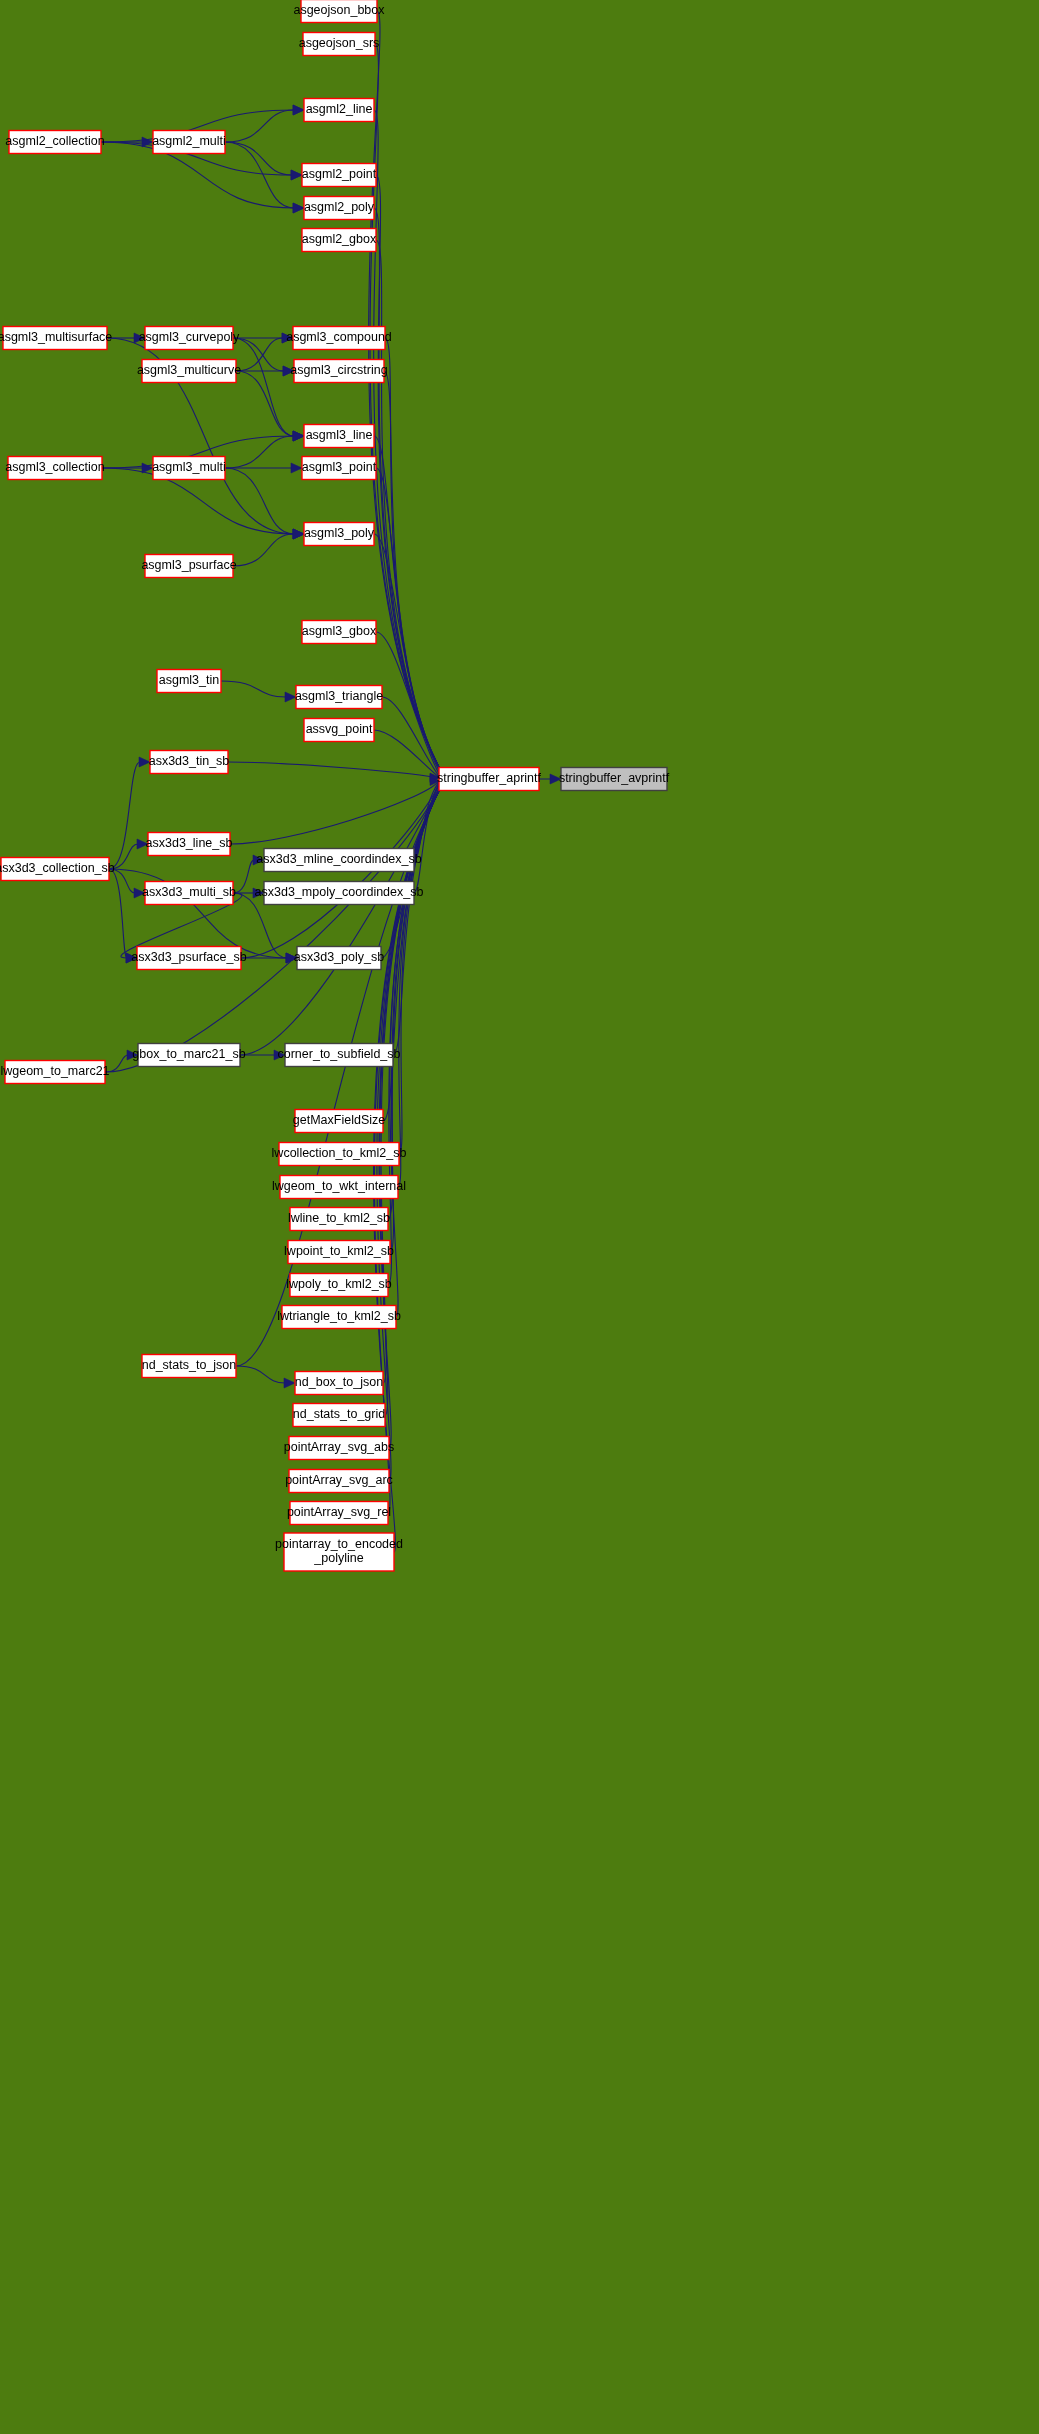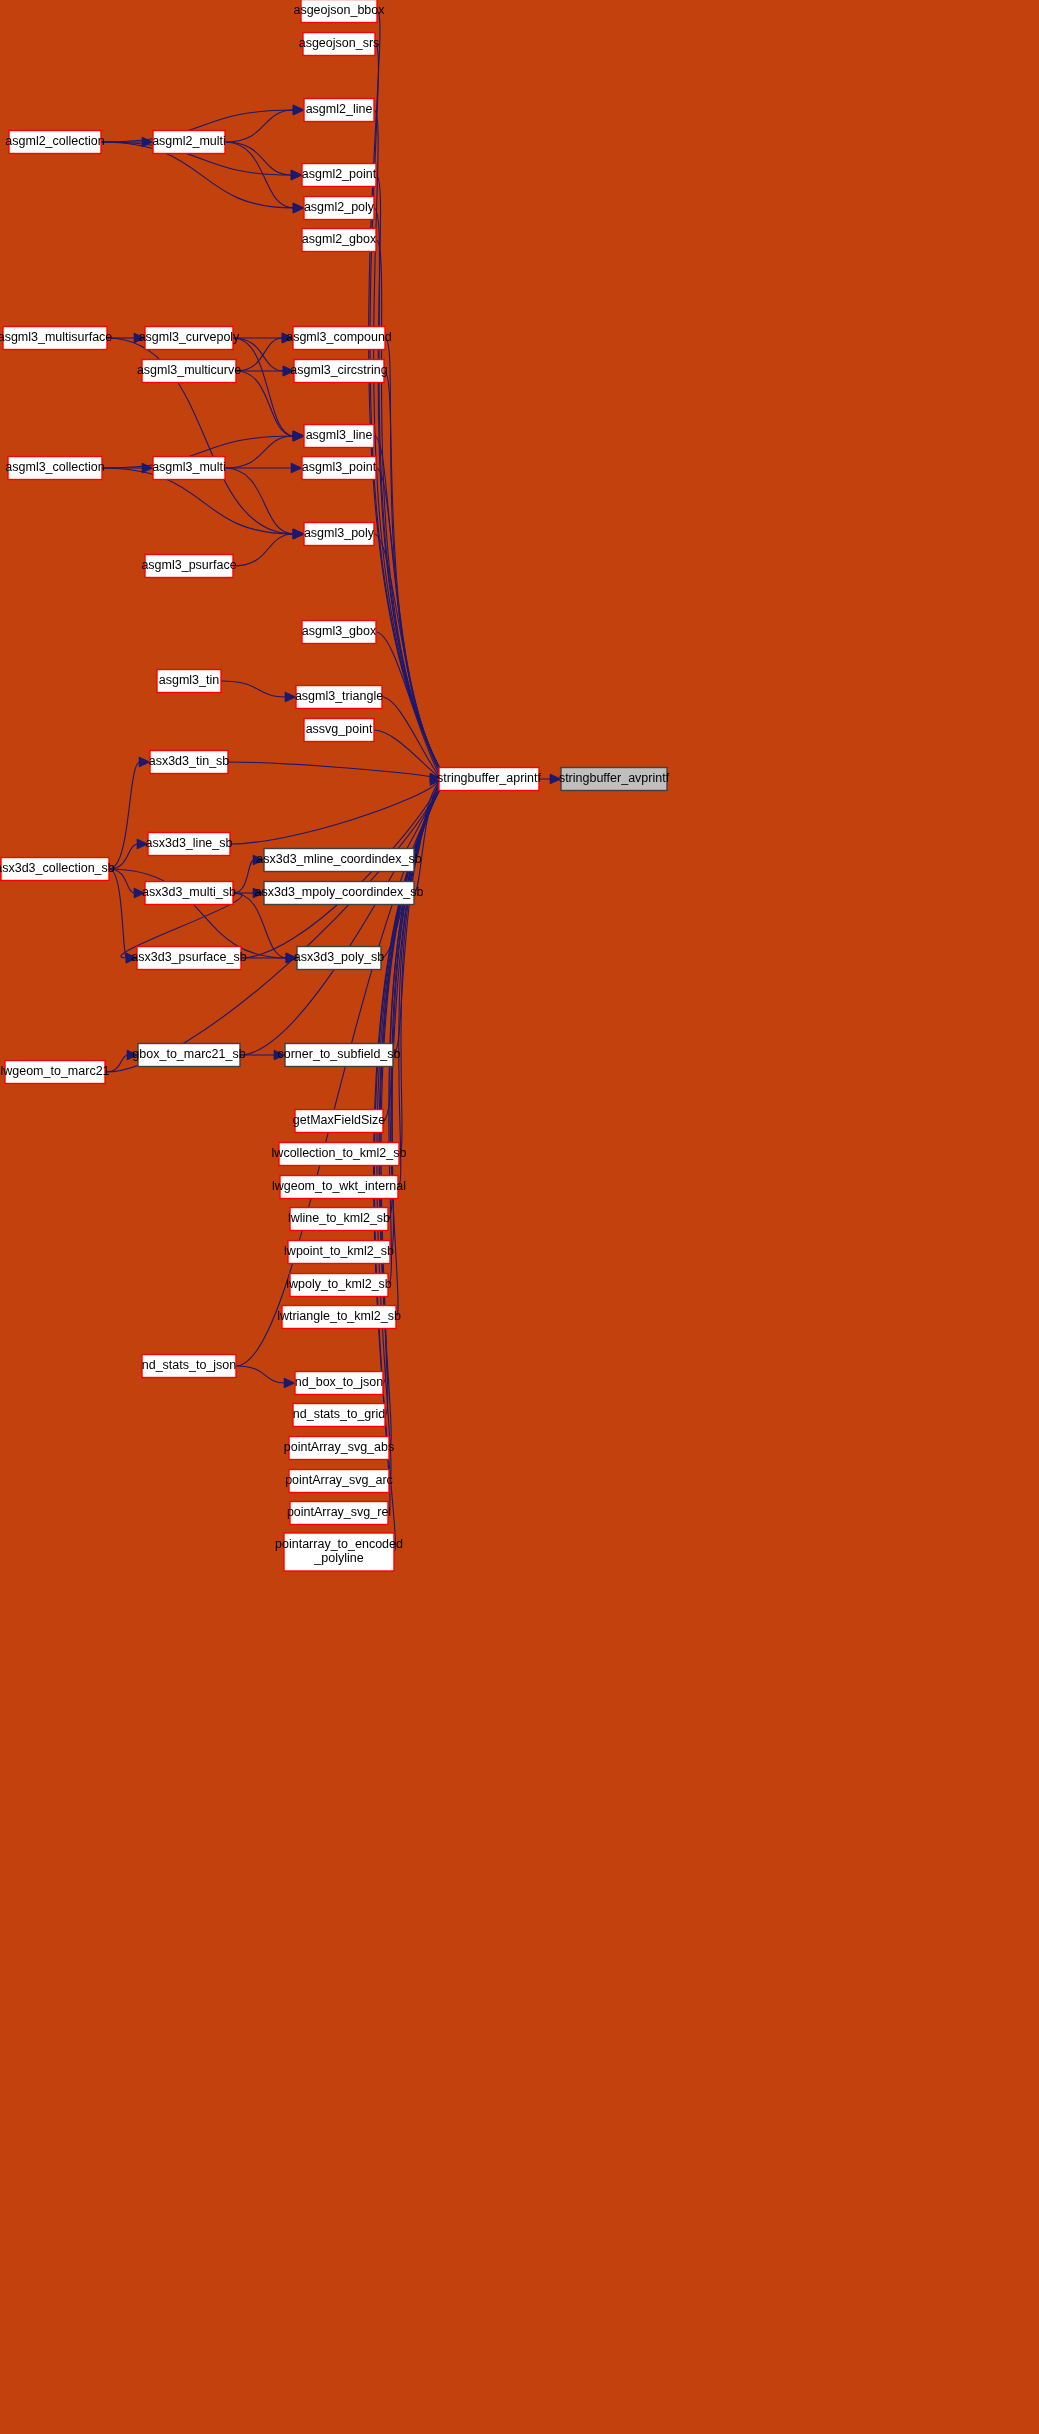--- a/index.html
+++ b/index.html
@@ -7,21 +7,21 @@
     padding: 0;
     background: #ffffff;
   }
   body {
     font-family: "Liberation Sans", sans-serif;
   }
   #graph-wrap {
     position: relative;
     width: 1039px;
     height: 2434px;
-    background: #c2410c;
+    background: #4d7c0f;
     overflow: hidden;
   }
   svg#callgraph {
     display: block;
     width: 1039px;
     height: 2434px;
   }
   .node-box {
     fill: #ffffff;
     stroke: #ff0000;

